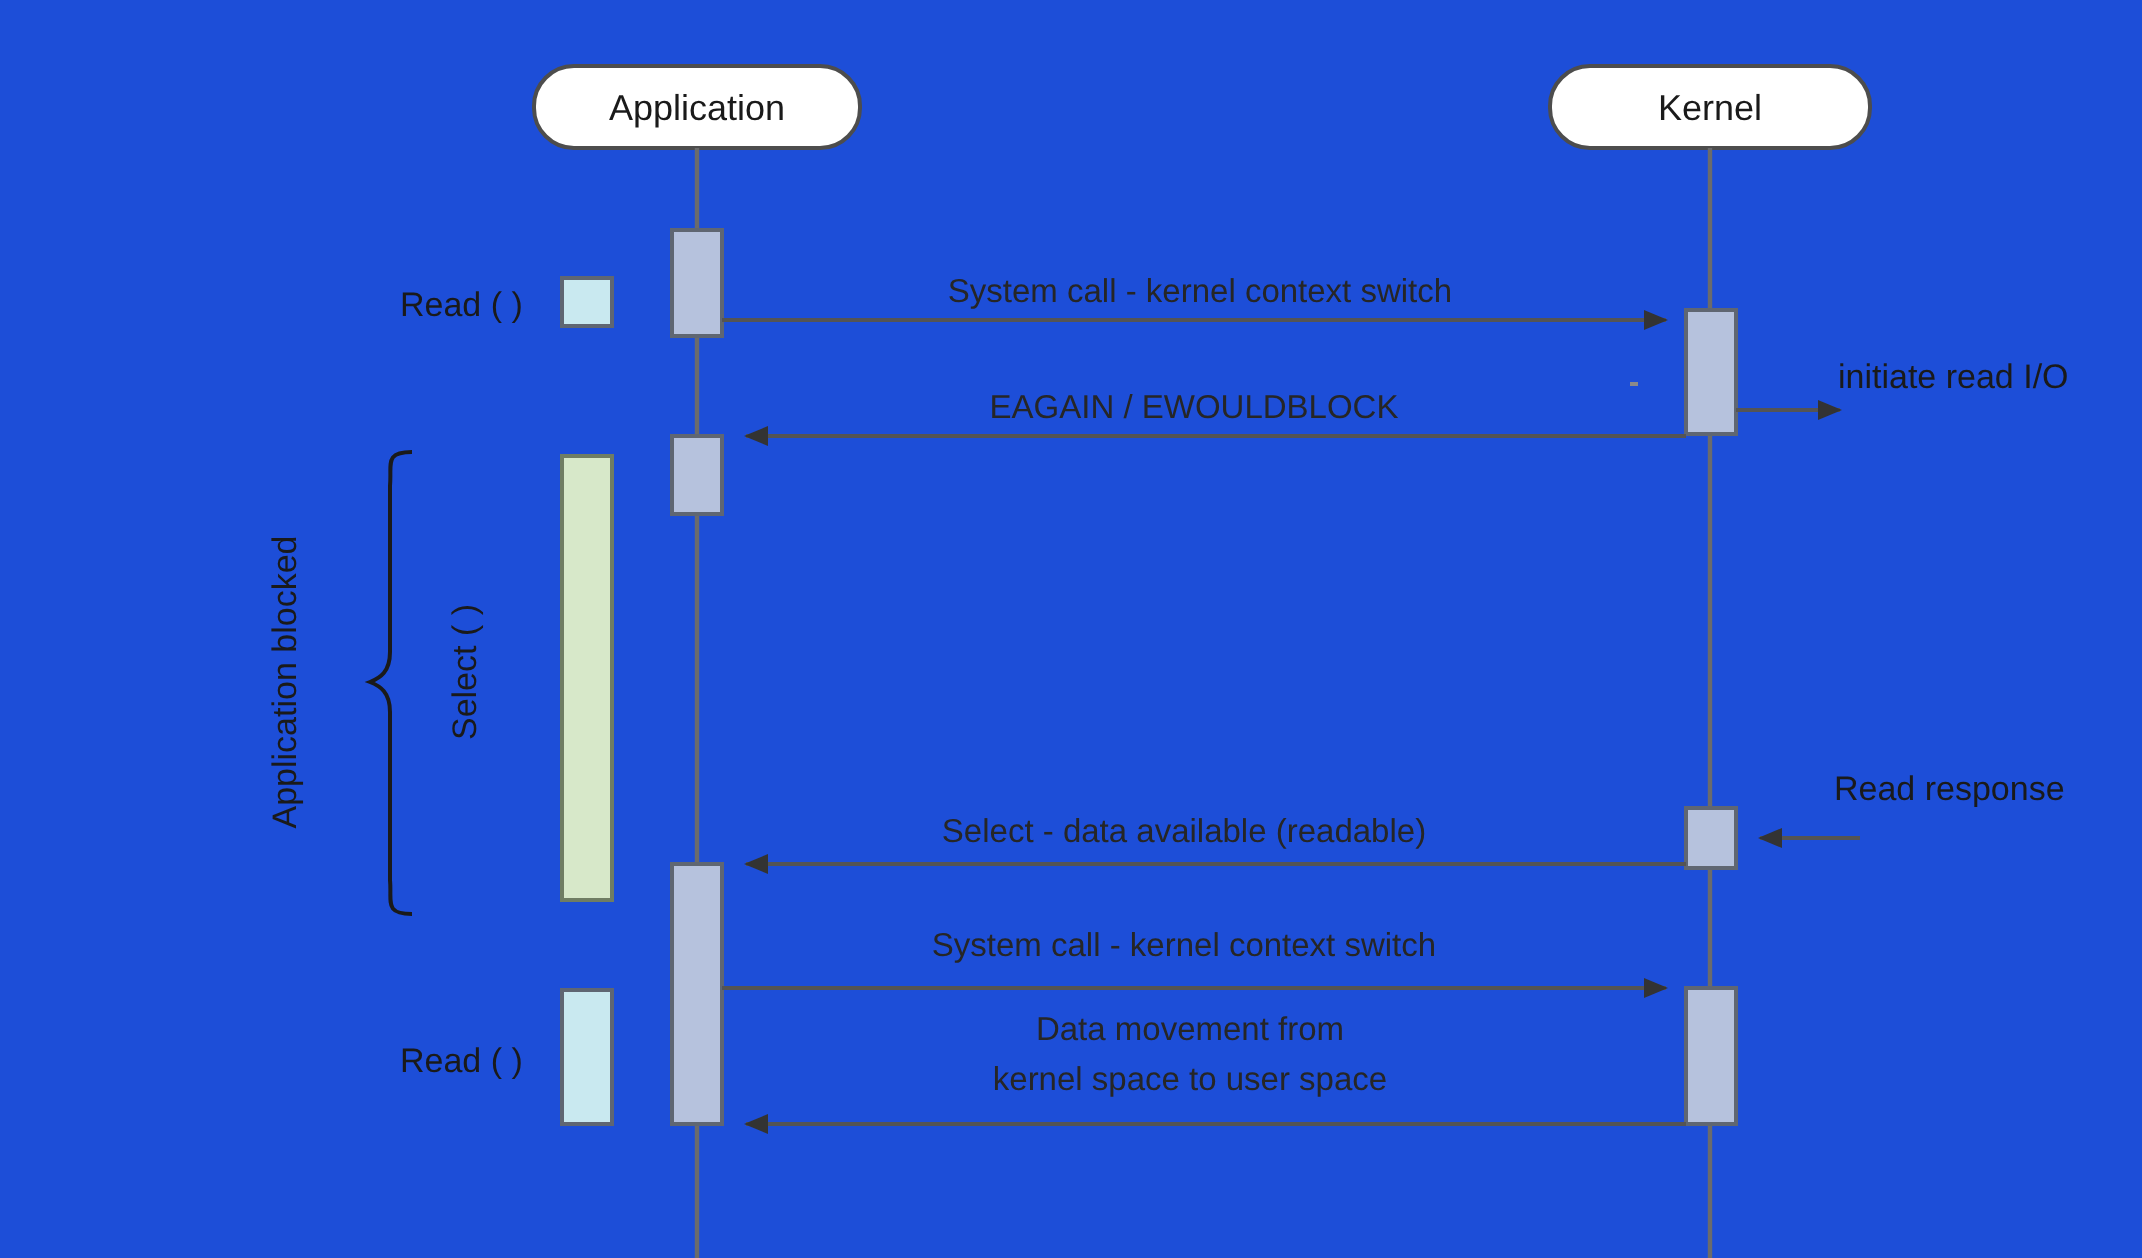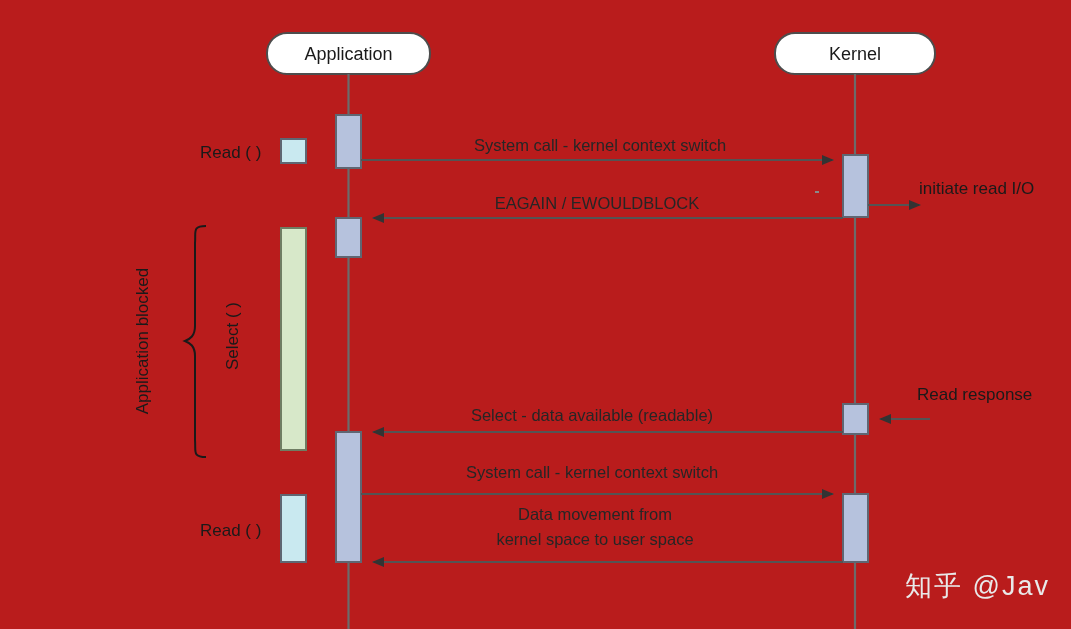--- a/index.html
+++ b/index.html
@@ -8,21 +8,21 @@
     padding: 0;
     background: #ffffff;
   }
   body {
     font-family: "Liberation Sans", sans-serif;
   }
   #canvas {
     position: relative;
     width: 1071px;
     height: 629px;
-    background: #b91c1c;
+    background: #1d4ed8;
     overflow: hidden;
   }
   svg.diagram {
     position: absolute;
     left: 0;
     top: 0;
     width: 1071px;
     height: 629px;
   }
   .lifeline-box {
@@ -191,15 +191,14 @@
                L 195,326
                C 195,336 190,339 185,341
                C 190,343 195,346 195,356
                L 195,440
                C 196,451 192,457 206,457"></path>
       <text class="txt-side" x="148" y="341" text-anchor="middle" transform="rotate(-90 148 341)">Application blocked</text>
     </g>
 
   </svg>
 
-  <div class="wm-zhihu" style="left:905px; top:568px;">知乎 @Jav</div>
 
 </div>
 
 </body></html>

